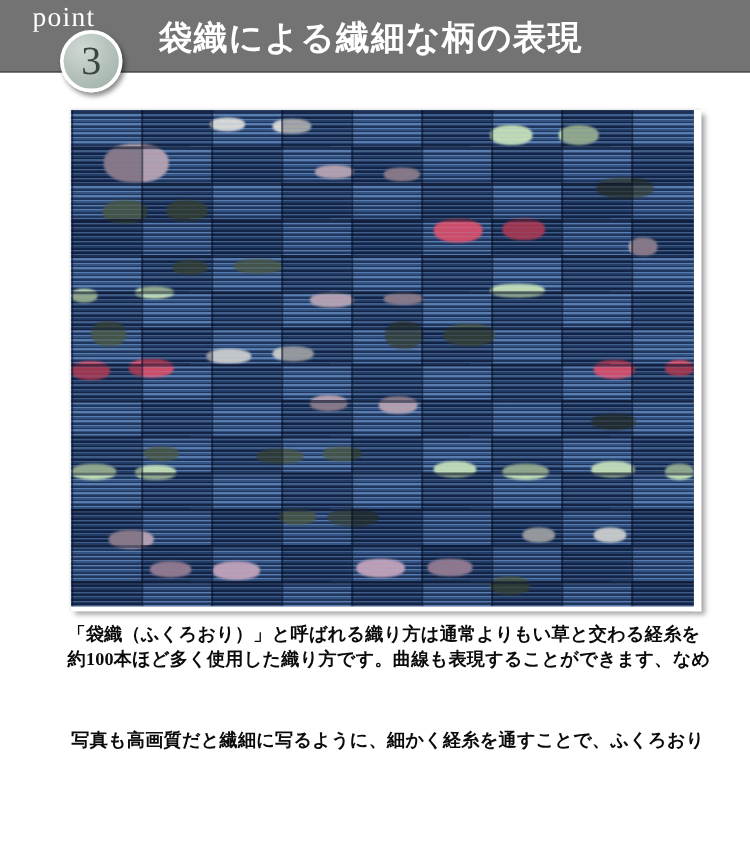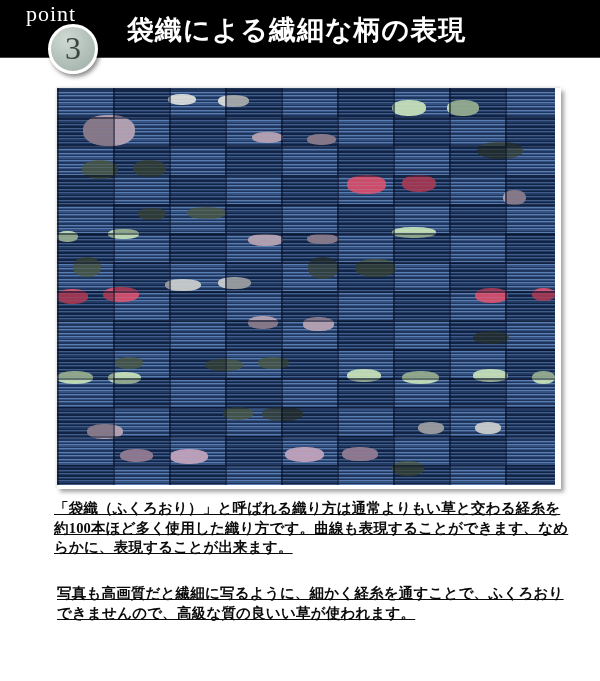--- a/index.html
+++ b/index.html
@@ -93,29 +93,29 @@
   .para {
     position:absolute;
     margin:0;
     width:500px;
     font-size:14.5px;
     font-weight:bold;
     line-height:19.5px;
     color:#0b0b0b;
     letter-spacing:0.2px;
   }
-  .para .line { display:block; white-space:nowrap;text-decoration:underline; }
+  .para .line { display:block; white-space:nowrap; }
   #para-0 { left:54px; top:499px; }
   #para-1 { left:57px; top:584px; }
 </style>
 </head>
 <body>
 
 <header>
-  <div class="banner" style="background: #000000;">
+  <div class="banner" style="background: #737373;">
     <h2 class="banner-title" style="color: rgb(255, 255, 255);">袋織による繊細な柄の表現</h2>
   </div>
   <span class="point-word">point</span>
   <div class="point-circle">
     <span style="color: rgb(57, 70, 63);">3</span>
   </div>
 </header>
 
 <figure class="photo">
   <div class="weave" id="weave" style="background-color: rgb(46, 77, 125);">
@@ -172,19 +172,17 @@
       <div class="accent" style="left: 285px; top: 359px; width: 36px; height: 14px; background: rgb(203, 163, 184);"></div>
       <div class="accent" style="left: 335px; top: 373px; width: 32px; height: 15px; background: rgb(63, 76, 56);"></div>
       <div class="weave-overlay"></div>
     </div>
 </figure>
 
 <section>
   <p class="para" id="para-0">
       <span class="line">「袋織（ふくろおり）」と呼ばれる織り方は通常よりもい草と交わる経糸を</span>
       <span class="line">約100本ほど多く使用した織り方です。曲線も表現することができます、なめ</span>
-      <span class="line">らかに、表現することが出来ます。</span>
     </p>
   <p class="para" id="para-1">
       <span class="line">写真も高画質だと繊細に写るように、細かく経糸を通すことで、ふくろおり</span>
-      <span class="line">できませんので、高級な質の良いい草が使われます。</span>
     </p>
 </section>
 
 </body></html>

